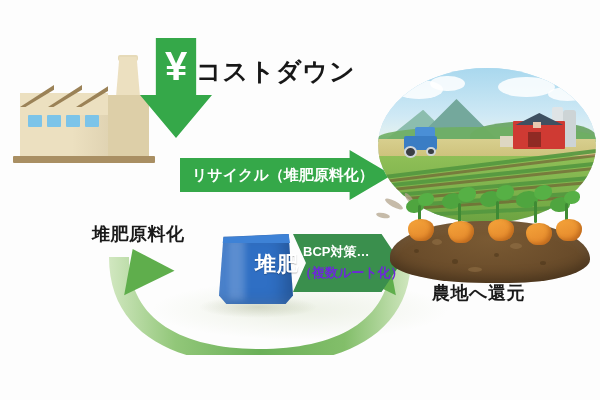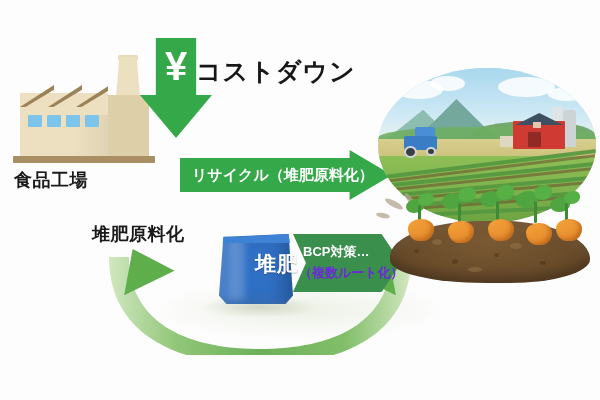--- a/index.html
+++ b/index.html
@@ -140,21 +140,20 @@
       <div class="saw" style="left:28px;"></div>
       <div class="saw" style="left:56px;"></div>
     </div>
     <div class="fac-shadow"></div>
     <div class="win" style="left:20px;top:60px;"></div>
     <div class="win" style="left:39px;top:60px;"></div>
     <div class="win" style="left:58px;top:60px;"></div>
     <div class="win" style="left:77px;top:60px;"></div>
     <div class="fac-base"></div>
   </div>
-  <div class="cap-factory">食品工場</div>
 
   <div id="yen-arrow">
     <div class="yen-shape"></div>
     <div class="yen-glyph">¥</div>
   </div>
   <div class="cap-costdown">コストダウン</div>
 
   <div id="recycle-arrow">
     <div class="rec-shape"></div>
     <div class="rec-label">リサイクル（堆肥原料化）</div>
@@ -279,14 +278,15 @@
 
     <div class="soil-speck" style="left:24px;top:54px;width:5px;height:4px;"></div>
     <div class="soil-speck" style="left:62px;top:64px;width:6px;height:5px;"></div>
     <div class="soil-speck" style="left:104px;top:58px;width:5px;height:4px;"></div>
     <div class="soil-speck" style="left:150px;top:66px;width:6px;height:4px;"></div>
     <div class="soil-lite" style="left:42px;top:44px;width:10px;height:6px;"></div>
     <div class="soil-lite" style="left:120px;top:48px;width:12px;height:6px;"></div>
     <div class="soil-lite" style="left:78px;top:72px;width:14px;height:5px;"></div>
   </div>
 
+  <div class="cap-farmland">農地へ還元</div>
 
 </div>
 
 </body></html>

